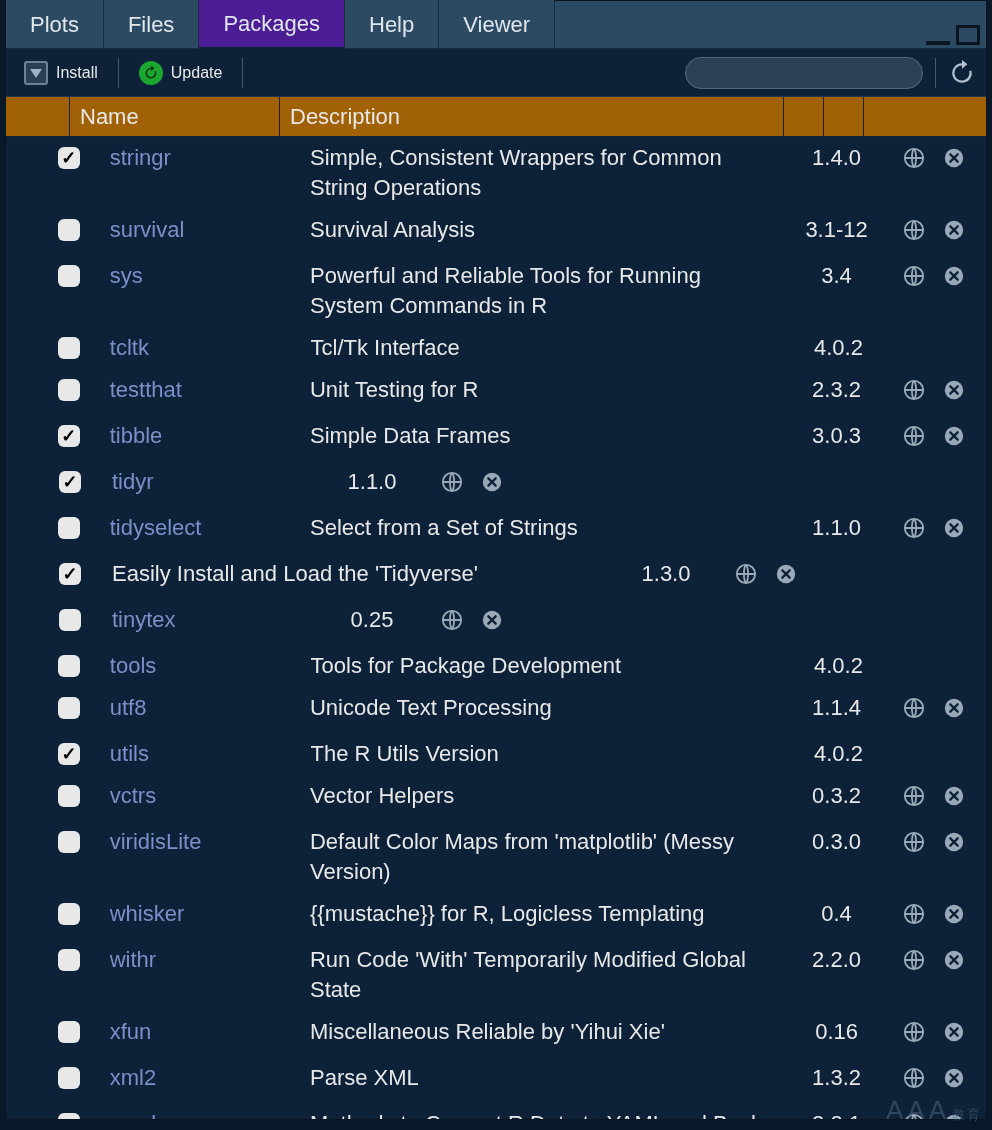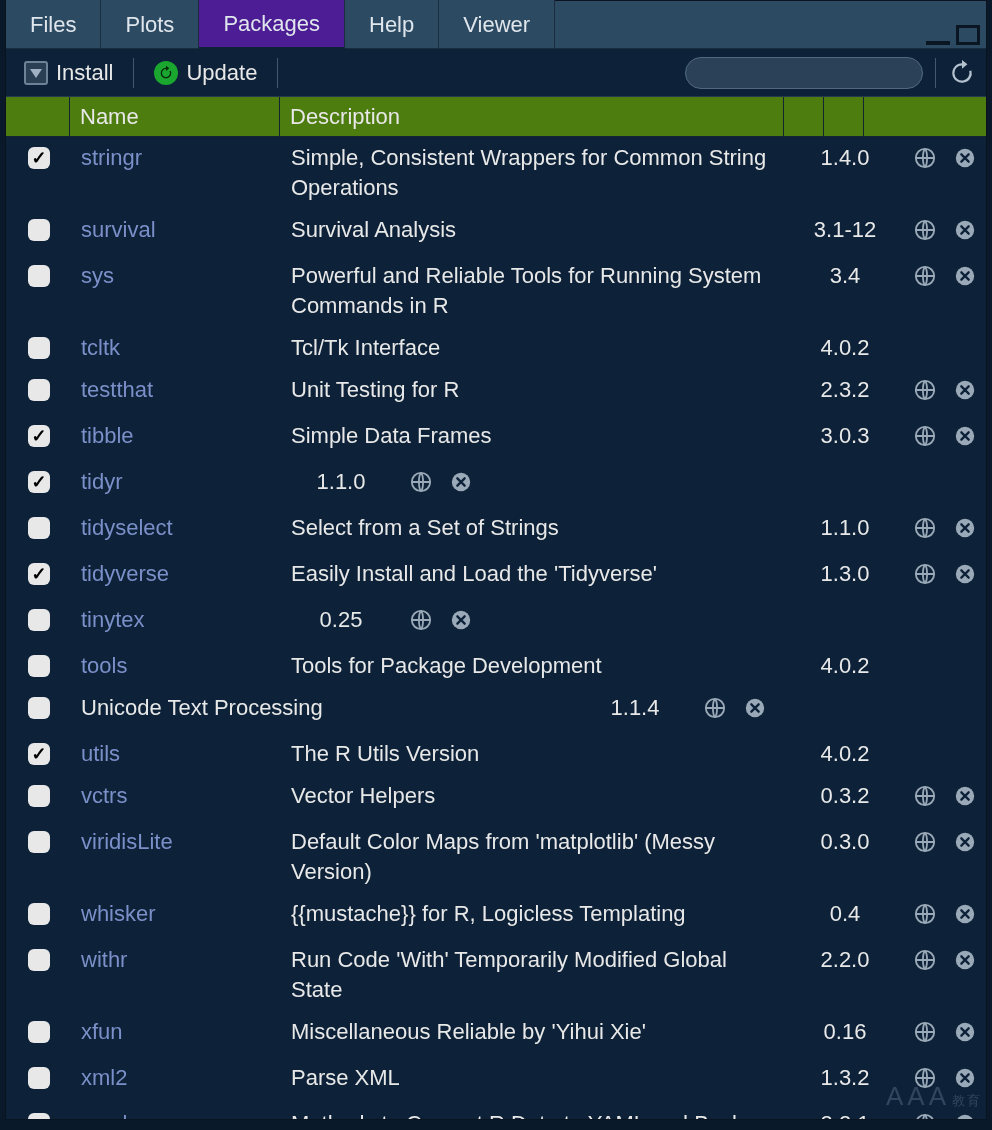--- a/index.html
+++ b/index.html
@@ -62,21 +62,21 @@
     border-bottom: 1px solid #253a4f;
     padding: 0 10px;
     gap: 6px;
   }
   .tb-sep { width: 1px; height: 30px; background: #415a72; margin: 0 6px; }
   .tb-btn {
     display: flex;
     align-items: center;
     gap: 8px;
     padding: 4px 8px;
-    font-size: 22px;
+    font-size: 16px;
     color: #e8e8e8;
     cursor: pointer;
   }
   .install-glyph {
     width: 24px; height: 24px;
     border: 2px solid #6e8296;
     border-radius: 3px;
     display: flex; align-items: center; justify-content: center;
     background: #2a3f54;
   }
@@ -111,43 +111,44 @@
   }
   .refresh-glyph {
     width: 28px; height: 28px; cursor: pointer;
     display: flex; align-items: center; justify-content: center;
   }
   .refresh-glyph svg { width: 26px; height: 26px; }
   
   .hdr {
     display: flex;
     height: 40px;
-    background: #4d7c0f;
+    background: #a16207;
     border-bottom: 1px solid #152433;
     font-size: 22px;
     color: #e8e8e8;
   }
   .hdr > div {
     display: flex; align-items: center;
     border-right: 1px solid #152433;
     padding-left: 10px;
   }
   .col-chk  { width: 64px; }
   .col-name { width: 210px; }
   .col-desc { width: 504px; }
   .col-ver  { width: 120px; }
   .col-web  { width: 40px; justify-content: center; padding-left: 0; }
   .col-del  { width: 40px; justify-content: center; padding-left: 0; border-right: 0; }
   
   .rows { flex: 1; overflow-y: auto; }
   .row {
     display: flex;
-    padding: 4px 1px;
+    padding: 4px 12px;
     font-size: 22px;
     line-height: 30px;
+    margin-left: 20px;
   }
   .row > div { padding: 2px 10px; }
   .row .chk { width: 64px; display:flex; justify-content:center; align-items:flex-start; padding-top:6px;}
   .row .name { width: 210px; color: #7b8fc9; cursor: pointer; }
   .row .desc { width: 504px; color: #e8e8e8; }
   .row .ver  { width: 120px; color: #e8e8e8; text-align: center; }
   .row .web, .row .del {
     width: 40px; display:flex; justify-content:center; align-items:flex-start; padding-top:6px;
   }
   .cbox {
@@ -161,36 +162,36 @@
     content: "✓";
     font-size: 18px;
     font-weight: 900;
     color: #000;
   }
   .globe, .xbtn { cursor: pointer; }
   .globe svg, .xbtn svg { width: 22px; height: 22px; }
   
   .wm {
     position: absolute;
-    right: 10px; bottom: 18px;
+    right: 10px; bottom: 4px;
     font-size: 26px; letter-spacing: 4px;
     color: #4a6078; opacity: .6;
     font-weight: 300;
   }
   .wm small { font-size: 13px; letter-spacing: 2px; margin-left: 2px; }
 </style>
 </head>
 <body>
 
 <div class="pane">
 
   <div class="tabs">
 
-    <div class="tab">Files</div>
-      <div class="tab">Plots</div>
+    <div class="tab">Plots</div>
+      <div class="tab">Files</div>
       <div class="tab active">Packages</div>
       <div class="tab">Help</div>
       <div class="tab">Viewer</div>
       <div class="win-controls">
       <div class="wc min"></div>
       <div class="wc max"></div>
     </div>
   </div>
 
   <div class="toolbar">
@@ -378,21 +379,20 @@
           <span class="xbtn"><svg viewBox="0 0 24 24">
               <circle cx="12" cy="12" r="10" fill="#9aa9b8"></circle>
               <path d="M8 8l8 8M16 8l-8 8" stroke="#0d2238" stroke-width="2.5" stroke-linecap="round"></path>
             </svg></span>
         </div>
       </div>
       <div class="row">
         <div class="chk">
           <span class="cbox checked"></span>
         </div>
-        <div class="name">tidyverse</div>
         <div class="desc">Easily Install and Load the 'Tidyverse'</div>
         <div class="ver">1.3.0</div>
         <div class="web">
           <span class="globe"><svg viewBox="0 0 24 24">
               <circle cx="12" cy="12" r="10" fill="none" stroke="#9aa9b8" stroke-width="2"></circle>
               <path d="M2 12h20M12 2c3 3 3 17 0 20M12 2c-3 3-3 17 0 20" fill="none" stroke="#9aa9b8" stroke-width="2"></path>
             </svg></span>
         </div>
         <div class="del">
           <span class="xbtn"><svg viewBox="0 0 24 24">
@@ -427,20 +427,21 @@
         <div class="name">tools</div>
         <div class="desc">Tools for Package Development</div>
         <div class="ver">4.0.2</div>
         <div class="web"></div>
         <div class="del"></div>
       </div>
       <div class="row">
         <div class="chk">
           <span class="cbox"></span>
         </div>
+        <div class="name">utf8</div>
         <div class="desc">Unicode Text Processing</div>
         <div class="ver">1.1.4</div>
         <div class="web">
           <span class="globe"><svg viewBox="0 0 24 24">
               <circle cx="12" cy="12" r="10" fill="none" stroke="#9aa9b8" stroke-width="2"></circle>
               <path d="M2 12h20M12 2c3 3 3 17 0 20M12 2c-3 3-3 17 0 20" fill="none" stroke="#9aa9b8" stroke-width="2"></path>
             </svg></span>
         </div>
         <div class="del">
           <span class="xbtn"><svg viewBox="0 0 24 24">

